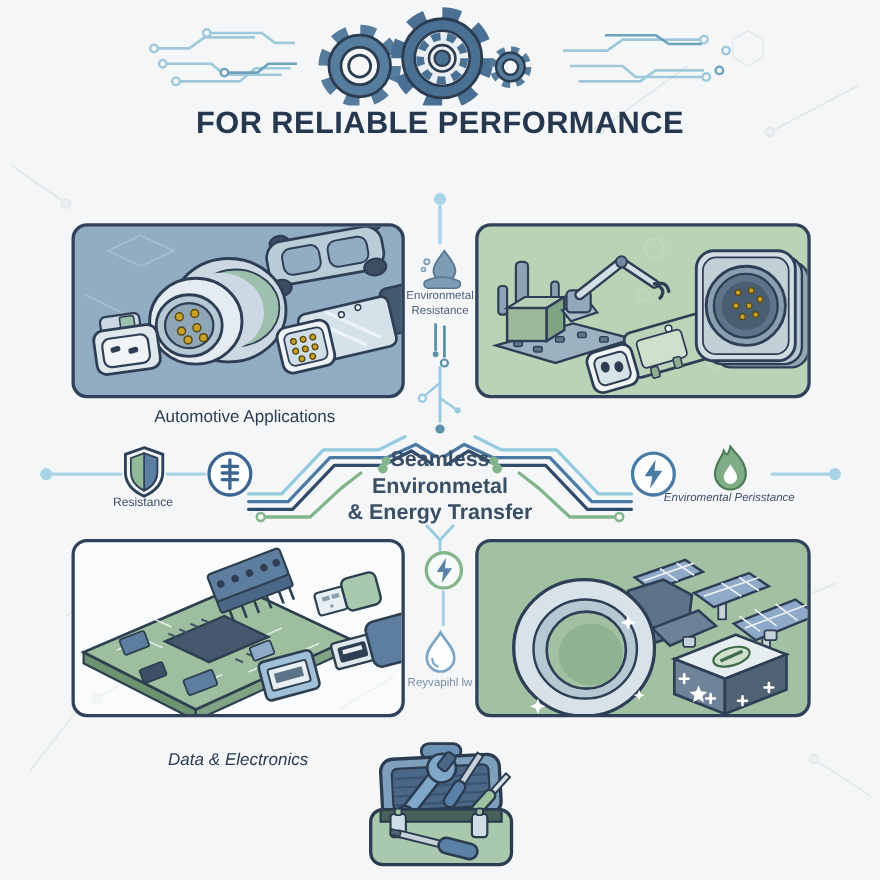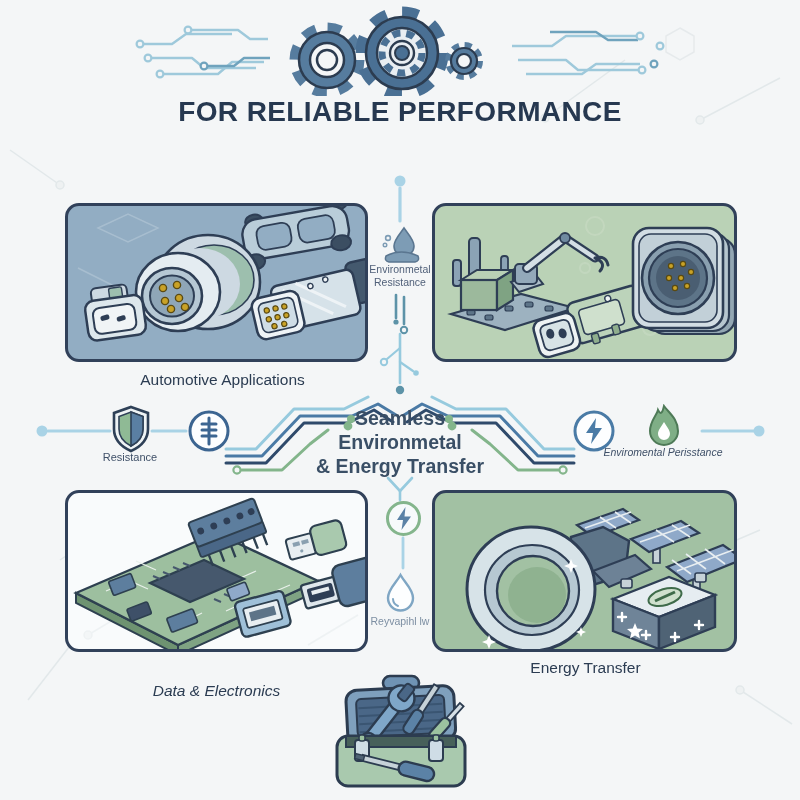--- a/index.html
+++ b/index.html
@@ -446,21 +446,20 @@
         <g stroke="#ffffff" stroke-width="2.4" stroke-linecap="round">
           <path d="M9,26 v8 M5,30 h8"></path>
           <path d="M33,44 v8 M29,48 h8"></path>
           <path d="M62,46 v8 M58,50 h8"></path>
           <path d="M86,34 v8 M82,38 h8"></path>
         </g>
         <path d="M22,36 l2.2,5.4 l5.8,0.6 l-4.4,3.8 l1.4,5.6 l-5,-3 l-5,3 l1.4,-5.6 l-4.4,-3.8 l5.8,-0.6 Z" fill="#ffffff"></path>
       </g>
     </svg>
   </div>
-  <div class="abs panel-label" style="left:434px;top:659px;">Energy Transfer</div>
 
   <svg class="abs" style="left:325px;top:674px;" width="152" height="120" viewBox="0 0 152 120">
     <rect x="58" y="2" width="36" height="14" rx="7" fill="#6f93b4" stroke="#2c3c50" stroke-width="2.6"></rect>
     <g transform="rotate(-3 75 45)">
       <rect x="22" y="14" width="108" height="54" rx="11" fill="#7fa0bd" stroke="#2c3c50" stroke-width="3"></rect>
       <rect x="32" y="23" width="88" height="38" rx="5" fill="#4a6787" stroke="#2c3c50" stroke-width="2"></rect>
       <path d="M34,32 H118 M34,40 H118 M34,48 H118 M34,56 H118" stroke="#3a5572" stroke-width="2"></path>
     </g>
 
     <g transform="translate(58,48) rotate(38)">

